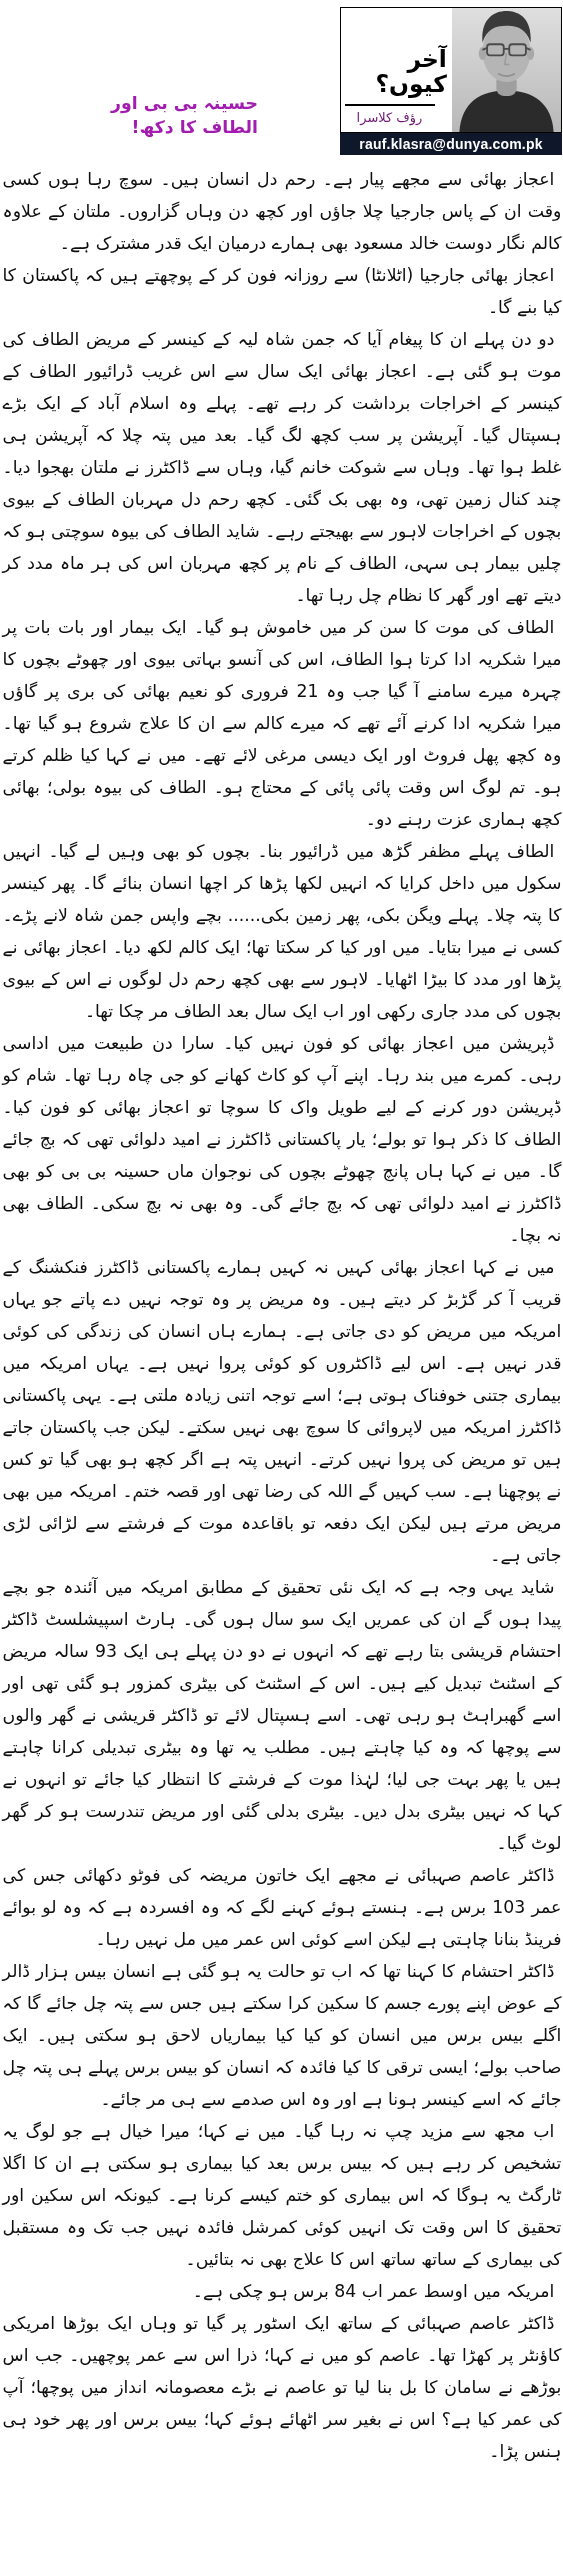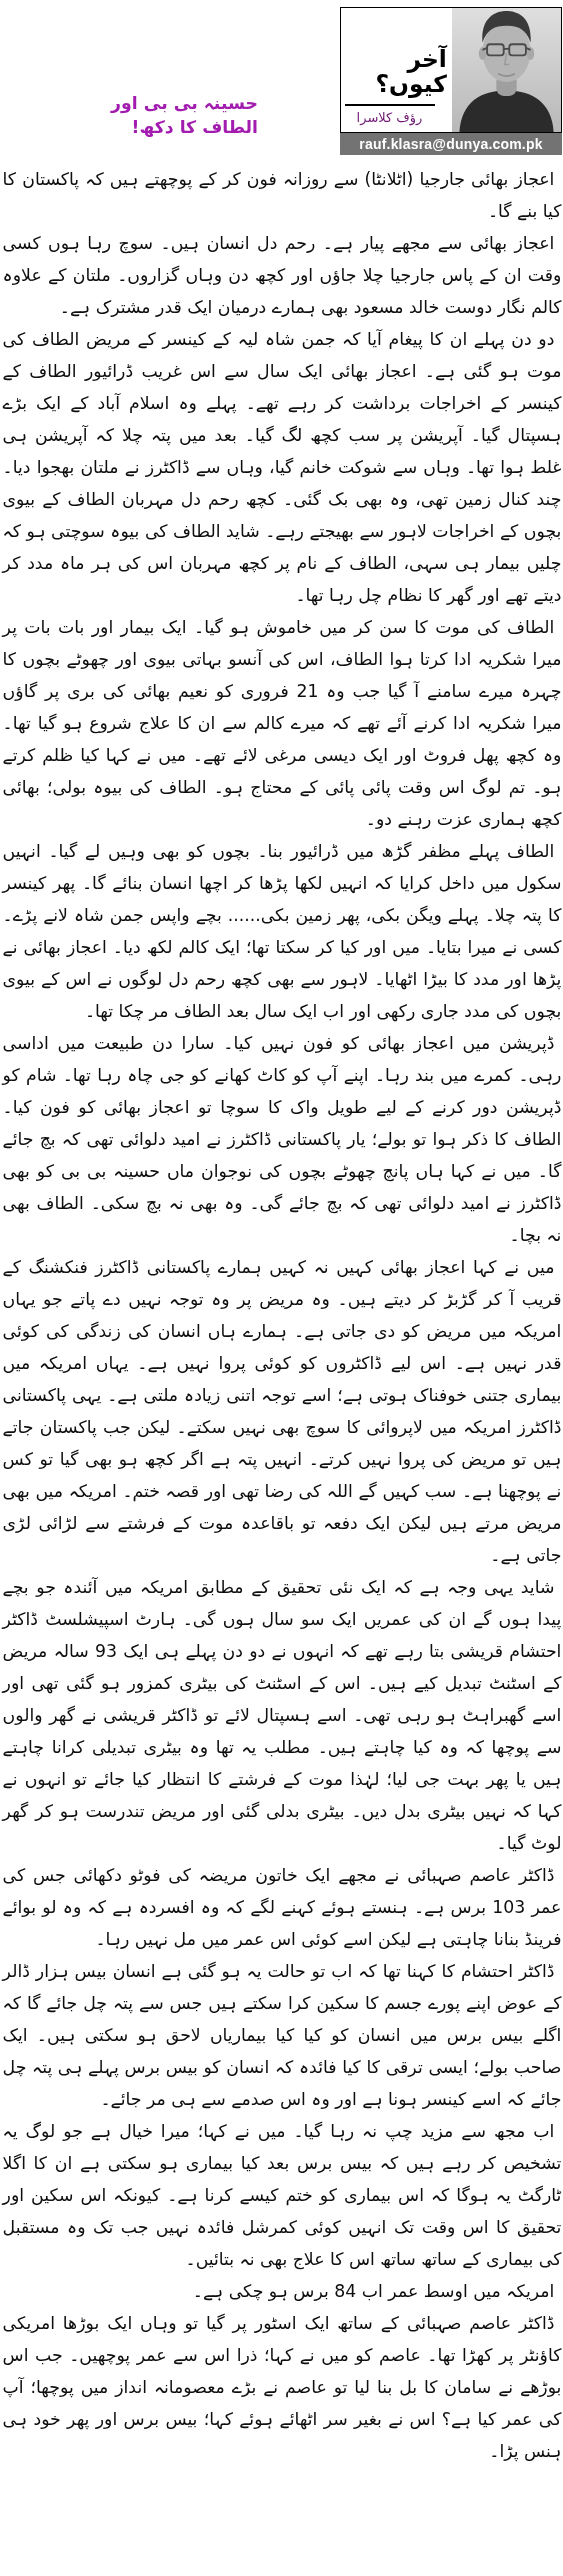--- a/index.html
+++ b/index.html
@@ -70,21 +70,21 @@
     text-align:center;
     width:90px;
   }
   .photo {
     flex:1;
     overflow:hidden;
     background:#c9c9c9;
   }
   .photo svg { display:block; width:100%; height:100%; }
   .email-bar {
-    background:#737373;
+    background:#0f172a;
     color:#fff;
     font-family:"Liberation Sans", sans-serif;
     font-weight:bold;
     font-size:14px;
     text-align:center;
     padding:2.6px 0 3.5px 0;
     letter-spacing:0.2px;
   }
 
   
@@ -147,23 +147,23 @@
           <path d="M59 60 L57 72 L62 72" fill="none" stroke="#9a9a9a" stroke-width="1.6"></path>
           <path d="M50 82 Q59 87 68 82" fill="none" stroke="#8e8e8e" stroke-width="1.8"></path>
         </svg>
       </div>
     </div>
     <div class="email-bar">rauf.klasra@dunya.com.pk</div>
   </div>
 
   <div class="body-text">
 
+      <p>اعجاز بھائی سے مجھے پیار ہے۔ رحم دل انسان ہیں۔ سوچ رہا ہوں کسی وقت ان کے پاس جارجیا چلا جاؤں اور کچھ دن وہاں گزاروں۔ ملتان کے علاوہ کالم نگار دوست خالد مسعود بھی ہمارے درمیان ایک قدر مشترک ہے۔</p>
+
       <p>اعجاز بھائی جارجیا (اٹلانٹا) سے روزانہ فون کر کے پوچھتے ہیں کہ پاکستان کا کیا بنے گا۔</p>
-
-      <p>اعجاز بھائی سے مجھے پیار ہے۔ رحم دل انسان ہیں۔ سوچ رہا ہوں کسی وقت ان کے پاس جارجیا چلا جاؤں اور کچھ دن وہاں گزاروں۔ ملتان کے علاوہ کالم نگار دوست خالد مسعود بھی ہمارے درمیان ایک قدر مشترک ہے۔</p>
 
 
       <p>دو دن پہلے ان کا پیغام آیا کہ جمن شاہ لیہ کے کینسر کے مریض الطاف کی موت ہو گئی ہے۔ اعجاز بھائی ایک سال سے اس غریب ڈرائیور الطاف کے کینسر کے اخراجات برداشت کر رہے تھے۔ پہلے وہ اسلام آباد کے ایک بڑے ہسپتال گیا۔ آپریشن پر سب کچھ لگ گیا۔ بعد میں پتہ چلا کہ آپریشن ہی غلط ہوا تھا۔ وہاں سے شوکت خانم گیا، وہاں سے ڈاکٹرز نے ملتان بھجوا دیا۔ چند کنال زمین تھی، وہ بھی بک گئی۔ کچھ رحم دل مہربان الطاف کے بیوی بچوں کے اخراجات لاہور سے بھیجتے رہے۔ شاید الطاف کی بیوہ سوچتی ہو کہ چلیں بیمار ہی سہی، الطاف کے نام پر کچھ مہربان اس کی ہر ماہ مدد کر دیتے تھے اور گھر کا نظام چل رہا تھا۔</p>
 
       <p>الطاف کی موت کا سن کر میں خاموش ہو گیا۔ ایک بیمار اور بات بات پر میرا شکریہ ادا کرتا ہوا الطاف، اس کی آنسو بہاتی بیوی اور چھوٹے بچوں کا چہرہ میرے سامنے آ گیا جب وہ 21 فروری کو نعیم بھائی کی بری پر گاؤں میرا شکریہ ادا کرنے آئے تھے کہ میرے کالم سے ان کا علاج شروع ہو گیا تھا۔ وہ کچھ پھل فروٹ اور ایک دیسی مرغی لائے تھے۔ میں نے کہا کیا ظلم کرتے ہو۔ تم لوگ اس وقت پائی پائی کے محتاج ہو۔ الطاف کی بیوہ بولی؛ بھائی کچھ ہماری عزت رہنے دو۔</p>
 
 
 
       <p>الطاف پہلے مظفر گڑھ میں ڈرائیور بنا۔ بچوں کو بھی وہیں لے گیا۔ انہیں سکول میں داخل کرایا کہ انہیں لکھا پڑھا کر اچھا انسان بنائے گا۔ پھر کینسر کا پتہ چلا۔ پہلے ویگن بکی، پھر زمین بکی...... بچے واپس جمن شاہ لانے پڑے۔ کسی نے میرا بتایا۔ میں اور کیا کر سکتا تھا؛ ایک کالم لکھ دیا۔ اعجاز بھائی نے پڑھا اور مدد کا بیڑا اٹھایا۔ لاہور سے بھی کچھ رحم دل لوگوں نے اس کے بیوی بچوں کی مدد جاری رکھی اور اب ایک سال بعد الطاف مر چکا تھا۔</p>
 

